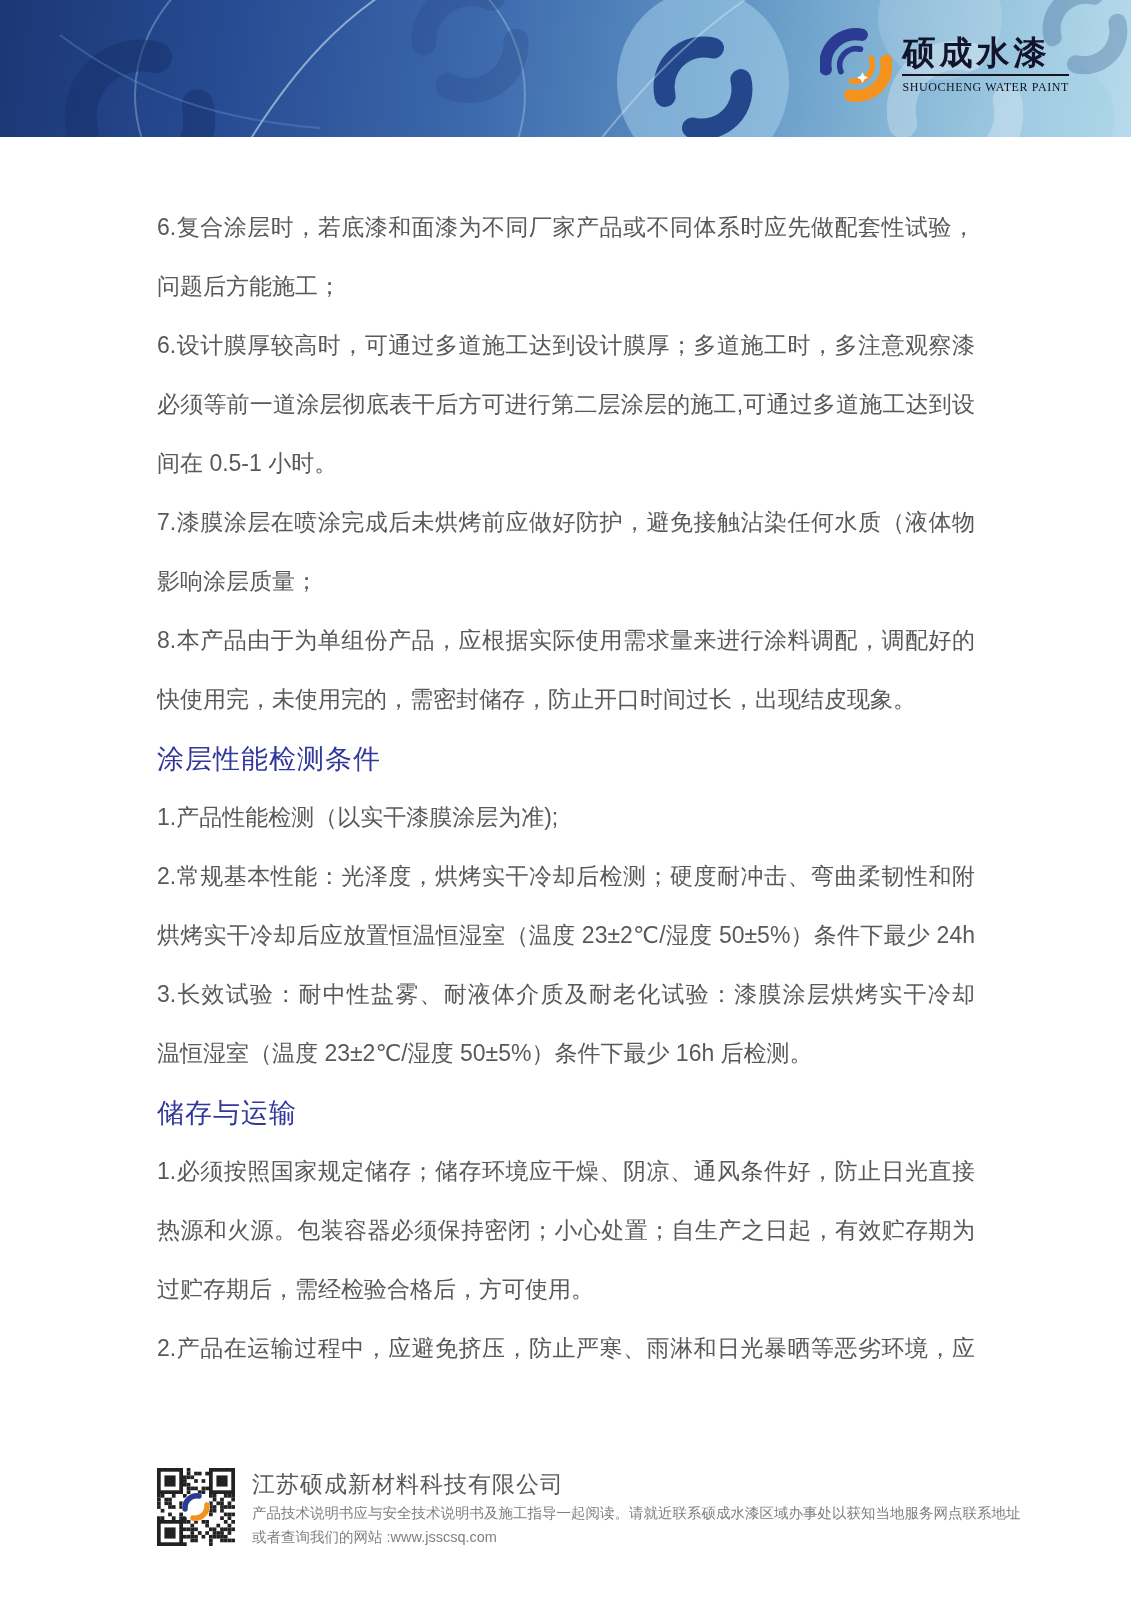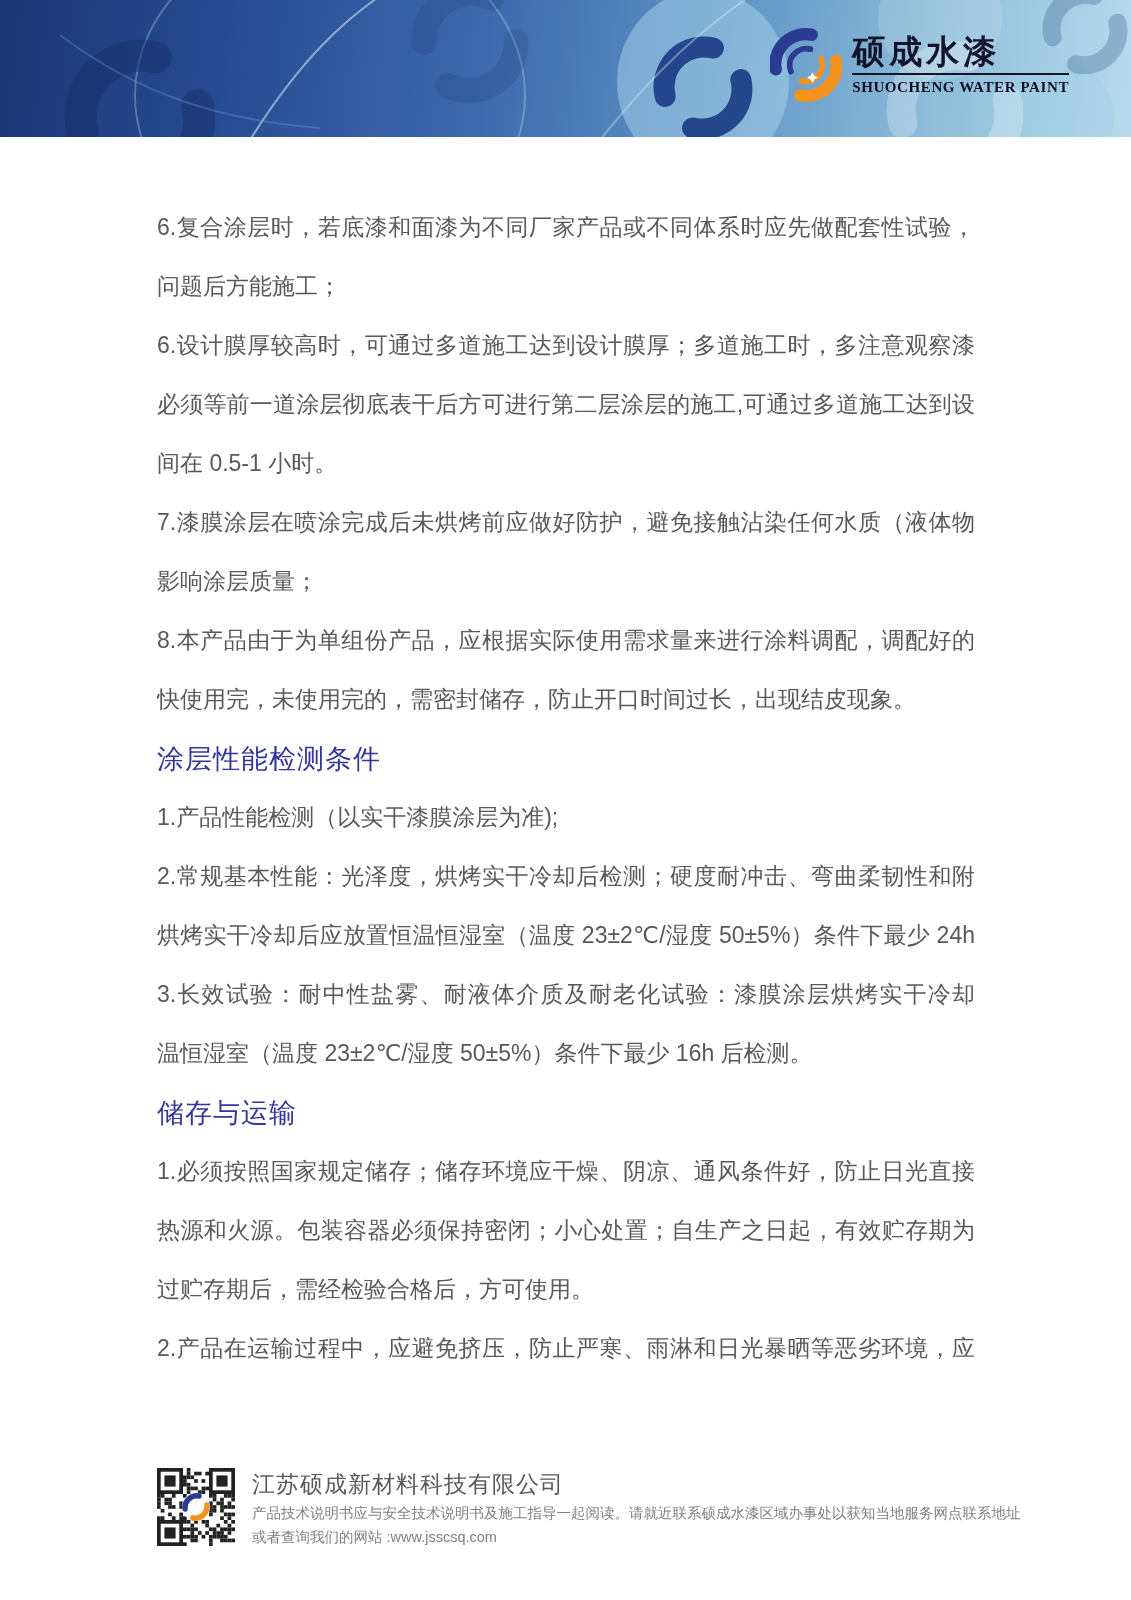--- a/index.html
+++ b/index.html
@@ -26,21 +26,21 @@
   .brand-emblem { width:72px; height:74px; flex:0 0 auto; }
   .brand-text { display:flex; flex-direction:column; }
   .brand-cn {
     font-family:"Liberation Serif","DejaVu Serif",serif;
     font-size:33px; font-weight:bold; letter-spacing:4px;
     color:#12142c; line-height:36px; white-space:nowrap;
   }
   .brand-rule { height:2px; background:#15151f; margin:3px 0 4px 0; width:100%; }
   .brand-en {
     font-family:"Liberation Serif","DejaVu Serif",serif;
-    font-size:15px; font-weight:bold; letter-spacing:0.6px;
+    font-size:12px; font-weight:normal; letter-spacing:0.6px;
     color:#10101e; white-space:nowrap;
   }
 
   
   .doc {
     position:absolute; left:157px; top:198px; width:818px;
   }
   .ln {
     height:59px; line-height:59px;
     font-size:23px; color:var(--body-text,#595959);

